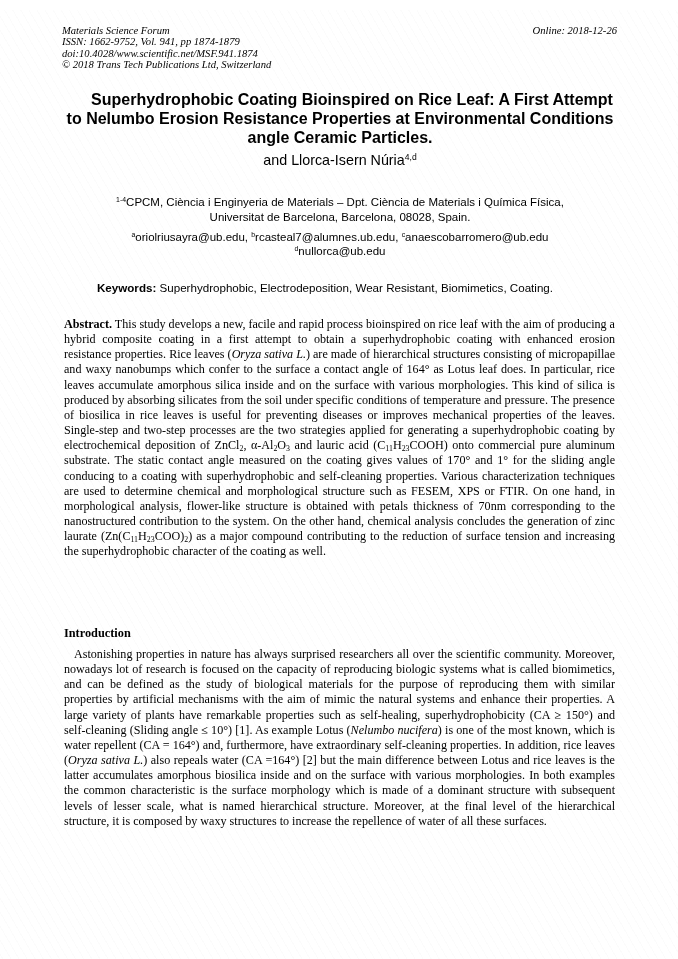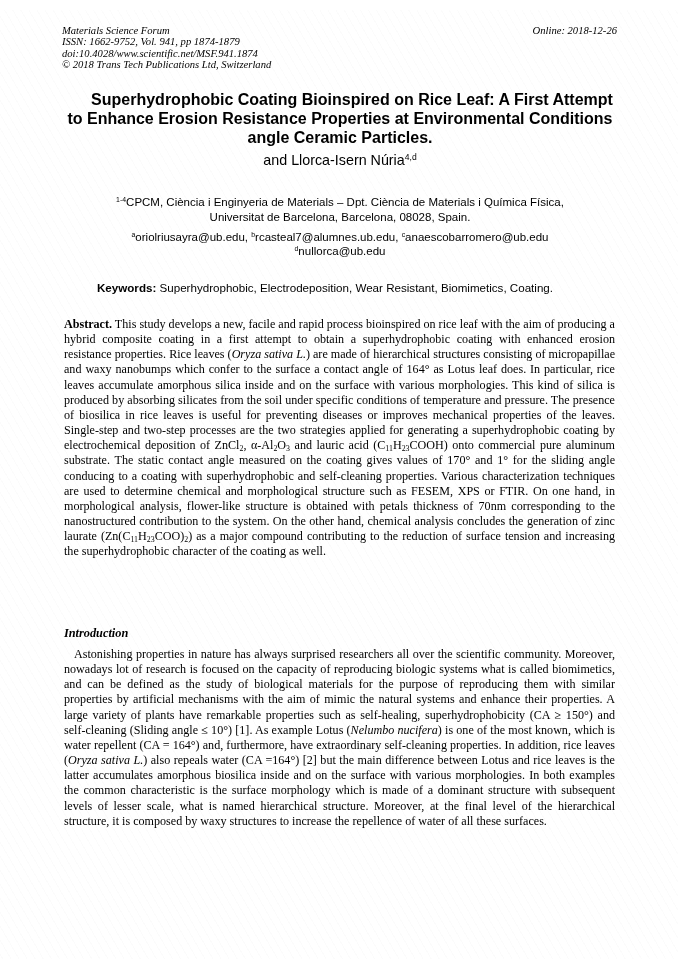--- a/index.html
+++ b/index.html
@@ -44,42 +44,42 @@
   .keywords b { font-weight: bold; margin-left: 33px; }
   .body {
     position: absolute; left: 64px; width: 551px;
     font-family: "Liberation Serif", serif; font-size: 12.1px; line-height: 15.15px;
     text-align: justify;
   }
   .abstract { top: 307px; font-family: Liberation Serif, serif; }
   .abstract b { font-weight: bold; }
   .intro-h {
     position: absolute; left: 64px; top: 616px;
-    font-family: "Liberation Serif", serif; font-weight: bold; font-size: 12.3px; font-style: italic;
+    font-family: "Liberation Serif", serif; font-weight: bold; font-size: 12.3px;
   }
   .intro { top: 637px; text-indent: 10px; }
   i { font-style: italic; }
 </style>
 </head>
 <body>
 
 <div class="page">
   <div class="watermark"></div>
 
   <div class="hdr">
     <div>Materials Science Forum</div>
     <div>ISSN: 1662-9752, Vol. 941, pp 1874-1879</div>
     <div>doi:10.4028/www.scientific.net/MSF.941.1874</div>
     <div>© 2018 Trans Tech Publications Ltd, Switzerland</div>
     <div class="right">Online: 2018-12-26</div>
   </div>
 
   <div class="title">
     <span class="l1">Superhydrophobic Coating Bioinspired on Rice Leaf: A First Attempt</span>
-    <span style="display:block">to Enhance Erosion Resistance Properties at Environmental Conditions</span>
+    <span style="display:block">to Nelumbo Erosion Resistance Properties at Environmental Conditions</span>
     <span style="display:block">angle Ceramic Particles.</span>
   </div>
 
   <div class="authors">
     <div>
       <span>and </span><span>Llorca-Isern Núria</span><sup>4,d</sup>
     </div>
   </div>
 
   <div class="affil">

